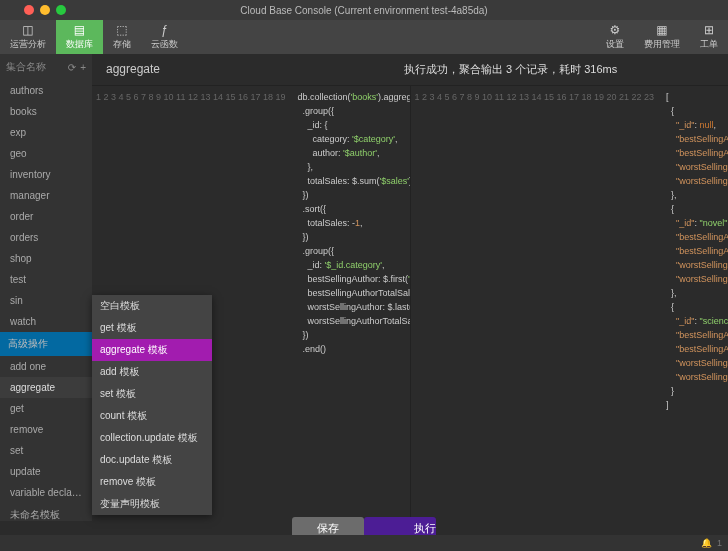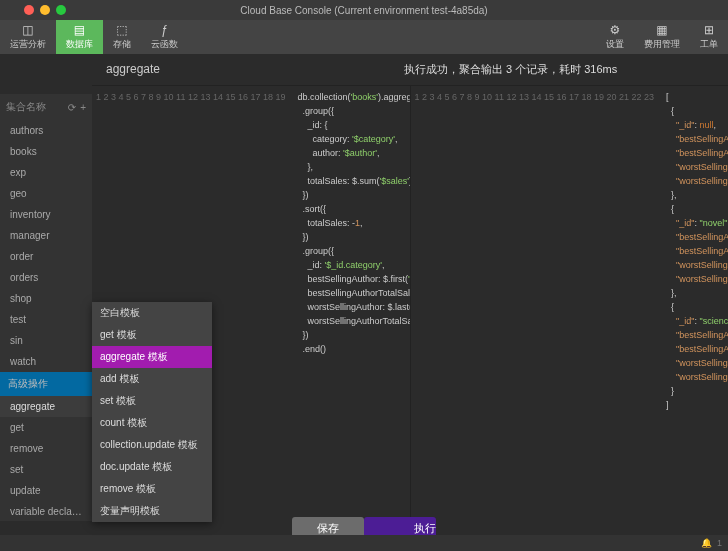--- a/index.html
+++ b/index.html
@@ -8,21 +8,21 @@
 .traffic { display: flex; gap: 6px; }
 .dot { width: 10px; height: 10px; border-radius: 50%; }
 .dot.r { background: #ff5f56; } .dot.y { background: #ffbd2e; } .dot.g { background: #27c93f; }
 .title-text { position: absolute; left: 50%; transform: translateX(-50%); }
 .topnav { height: 34px; background: #444; display: flex; align-items: stretch; }
 .topnav-item { display: flex; flex-direction: column; align-items: center; justify-content: center; padding: 0 10px; font-size: 9px; color: #ccc; cursor: pointer; }
 .topnav-item.active { background: #5cb85c; color: #fff; }
 .topnav-item .ico { font-size: 12px; margin-bottom: 1px; }
 .topnav-spacer { flex: 1; }
 .main { display: flex; height: calc(100% - 54px - 30px); }
-.sidebar { width: 92px; background: #333; overflow-y: auto; margin-top: 40px; }
+.sidebar { width: 92px; background: #333; overflow-y: auto; }
 .sidehead { display: flex; align-items: center; padding: 6px 6px; color: #888; font-size: 10px; gap: 4px; }
 .sidehead .spacer { flex:1; }
 .sideitem { padding: 5px 10px; color: #aaa; font-size: 10px; cursor: pointer; white-space: nowrap; overflow: hidden; text-overflow: ellipsis; }
 .sideitem.section { background: #0369a1; color: #bbb; font-size: 10px; padding: 5px 8px; }
 .sideitem.active { background: #3c3c3c; color: #ddd; }
 .content { flex: 1; display: flex; flex-direction: column; background: #2b2b2b; position: relative; }
 .content-head { padding: 8px 14px; color: #ccc; font-size: 12px; border-bottom: 1px solid #222; display:flex; }
 .content-head .right { color: #ddd; font-size: 11px; }
 .editors { flex: 1; display: flex; overflow: hidden; }
 .editor { flex: 1; display: flex; font-family: Menlo, Consolas, monospace; font-size: 9px; line-height: 14px; overflow: hidden; }
@@ -31,21 +31,21 @@
 .s-str { color: #8fcf6b; }
 .s-num { color: #d2945d; }
 .s-key { color: #d2945d; }
 .s-null { color: #cc7832; }
 .editor.right { border-left: 1px solid #222; }
 .footer { position: absolute; bottom: 10px; left: 0; right: 0; height: 26px; display: flex; justify-content: center; align-items: center; }
 .btn { height: 22px; width: 72px; border-radius: 3px; border: none; font-size: 11px; color: #fff; cursor: pointer; }
 .btn.save { background: #6c6c6c; }
 .btn.run { background: #4c1d95; text-align: right; }
 .statusbar { position: absolute; bottom: 0; left: 0; right: 0; height: 16px; background: #333; display:flex; justify-content:flex-end; align-items:center; padding:0 6px; color:#777; font-size:9px; gap:4px;}
-.ctxmenu { position: absolute; left: 92px; top: 302px; width: 120px; background: #444; box-shadow: 0 2px 8px rgba(0,0,0,.5); z-index: 50; }
+.ctxmenu { position: absolute; left: 92px; top: 295px; width: 120px; background: #444; box-shadow: 0 2px 8px rgba(0,0,0,.5); z-index: 50; }
 .ctxmenu-item { padding: 4px 8px; font-size: 10px; color: #ddd; cursor: pointer; }
 .ctxmenu-item.sel { background: #a21caf; color: #fff; }
 </style>
 </head>
 <body>
 
 <div class="titlebar">
   <div class="traffic">
     <div class="dot r"></div>
     <div class="dot y"></div>
@@ -103,20 +103,21 @@
         <div class="sideitem">manager</div>
         <div class="sideitem">order</div>
         <div class="sideitem">orders</div>
         <div class="sideitem">shop</div>
         <div class="sideitem">test</div>
         <div class="sideitem">sin</div>
         <div class="sideitem">watch</div>
       </div>
     <div class="sideitem section">高级操作</div>
     <div id="templates">
+        <div class="sideitem">add one</div>
         <div class="sideitem active">aggregate</div>
         <div class="sideitem">get</div>
         <div class="sideitem">remove</div>
         <div class="sideitem">set</div>
         <div class="sideitem">update</div>
         <div class="sideitem">variable declaration</div>
         <div class="sideitem">未命名模板</div>
       </div>
   </div>
 

